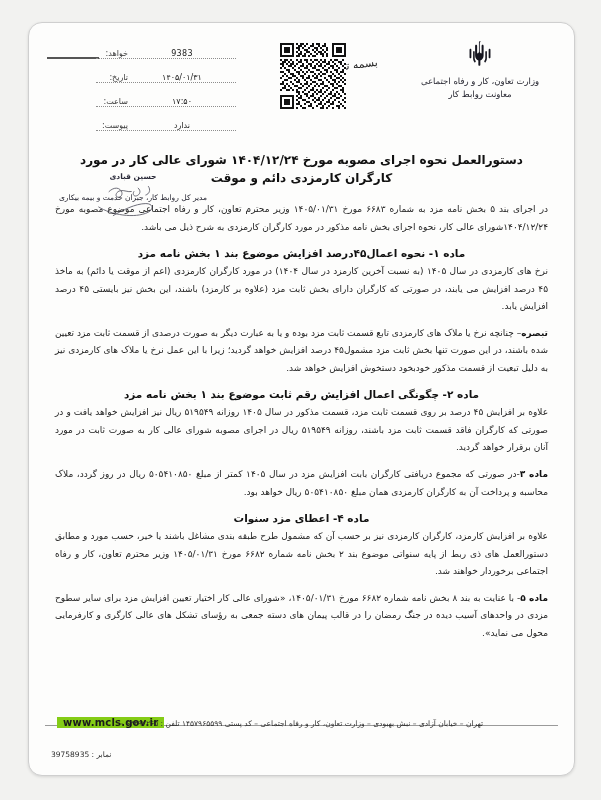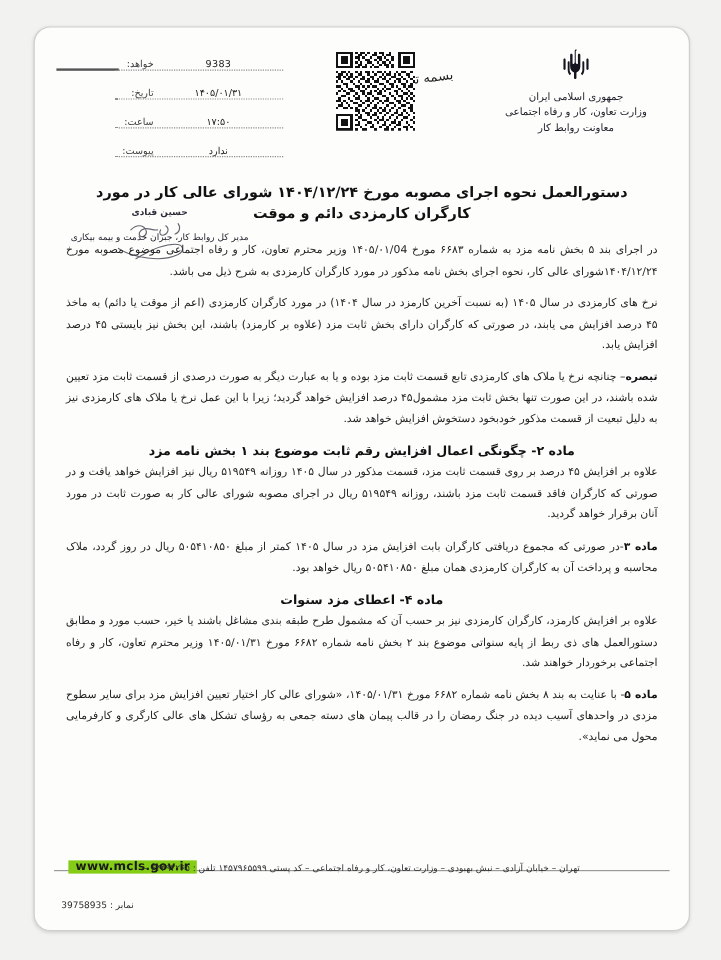--- a/index.html
+++ b/index.html
@@ -110,21 +110,20 @@
       <div class="hdr-rule"></div>
 
       <div class="emblem-block">
         <svg class="emblem" viewBox="0 0 64 64">
           <g fill="#15151f">
             <path d="M32 8c-1.2 0-2 1-2 2.4v17c0 1.6-.5 2.6-1.6 3.2-.9.5-1.8.2-1.8-.9V16.8c0-1.2-.8-2-1.9-2s-1.9.8-1.9 2v18c0 4.6 2.4 7.8 6.1 9.3v8.1c0 1.2.8 2.1 1.9 2.1s1.9-.9 1.9-2.1v-8.1c3.7-1.5 6.1-4.7 6.1-9.3v-18c0-1.2-.8-2-1.9-2s-1.9.8-1.9 2v13c0 1.1-.9 1.4-1.8.9-1.1-.6-1.6-1.6-1.6-3.2v-17C34 9 33.2 8 32 8z"></path>
             <path d="M14 22c-1 0-1.7.8-1.7 1.9v14.4c0 1.1.7 1.9 1.7 1.9s1.7-.8 1.7-1.9V23.9c0-1.1-.7-1.9-1.7-1.9zM50 22c-1 0-1.7.8-1.7 1.9v14.4c0 1.1.7 1.9 1.7 1.9s1.7-.8 1.7-1.9V23.9c0-1.1-.7-1.9-1.7-1.9z"></path>
             <path d="M20.5 26.5c-.9 0-1.5.7-1.5 1.7v12c0 3.4 1.3 6.2 3.4 8.2l1.9-2.7c-1.2-1.4-2.3-3.2-2.3-5.5v-12c0-1-.6-1.7-1.5-1.7zM43.5 26.5c-.9 0-1.5.7-1.5 1.7v12c0 2.3-1.1 4.1-2.3 5.5l1.9 2.7c2.1-2 3.4-4.8 3.4-8.2v-12c0-1-.6-1.7-1.5-1.7z"></path>
           </g>
         </svg>
-        <div class="org-line">جمهوری اسلامی ایران</div>
         <div class="org-line">وزارت تعاون، کار و رفاه اجتماعی</div>
         <div class="org-line">معاونت روابط کار</div>
       </div>
 
       <div class="besme">بسمه تعالی</div>
 
       <svg class="qr" viewBox="0 0 33 33" shape-rendering="crispEdges">
         <rect width="33" height="33" fill="#fff"></rect>
         <g fill="#121212">
           <path d="M0 0h7v7H0zM1 1v5h5V1z" fill-rule="evenodd"></path>
@@ -436,22 +435,23 @@
           <span class="meta-value">ندارد</span>
           <span class="meta-label">پیوست:</span>
         </div>
       </div>
     </div>
 
     <div class="content">
 
       <h1 class="doc-title">دستورالعمل نحوه اجرای مصوبه مورخ ۱۴۰۴/۱۲/۲۴ شورای عالی کار در مورد کارگران کارمزدی دائم و موقت</h1>
 
-      <p class="para">در اجرای بند ۵ بخش نامه مزد به شماره ۶۶۸۳ مورخ ۱۴۰۵/۰۱/04 وزیر محترم تعاون، کار و رفاه اجتماعی موضوع مصوبه مورخ ۱۴۰۴/۱۲/۲۴شورای عالی کار، نحوه اجرای بخش نامه مذکور در مورد کارگران کارمزدی به شرح ذیل می باشد.</p>
-
+      <p class="para">در اجرای بند ۵ بخش نامه مزد به شماره ۶۶۸۳ مورخ ۱۴۰۵/۰۱/۳۱ وزیر محترم تعاون، کار و رفاه اجتماعی موضوع مصوبه مورخ ۱۴۰۴/۱۲/۲۴شورای عالی کار، نحوه اجرای بخش نامه مذکور در مورد کارگران کارمزدی به شرح ذیل می باشد.</p>
+
+      <div class="art-head">ماده ۱- نحوه اعمال۴۵درصد افزایش موضوع بند ۱ بخش نامه مزد</div>
       <p class="para">نرخ های کارمزدی در سال ۱۴۰۵ (به نسبت آخرین کارمزد در سال ۱۴۰۴) در مورد کارگران کارمزدی (اعم از موقت یا دائم) به ماخذ ۴۵ درصد افزایش می یابند، در صورتی که کارگران دارای بخش ثابت مزد (علاوه بر کارمزد) باشند، این بخش نیز بایستی ۴۵ درصد افزایش یابد.</p>
 
       <p class="para">
         <span class="inline-head">تبصره</span><span>– چنانچه نرخ یا ملاک های کارمزدی تابع قسمت ثابت مزد بوده و یا به عبارت دیگر به صورت درصدی از قسمت ثابت مزد تعیین شده باشند، در این صورت تنها بخش ثابت مزد مشمول۴۵ درصد افزایش خواهد گردید؛ زیرا با این عمل نرخ یا ملاک های کارمزدی نیز به دلیل تبعیت از قسمت مذکور خودبخود دستخوش افزایش خواهد شد.</span>
       </p>
 
       <div class="art-head">ماده ۲- چگونگی اعمال افزایش رقم ثابت موضوع بند ۱ بخش نامه مزد</div>
       <p class="para">علاوه بر افزایش ۴۵ درصد بر روی قسمت ثابت مزد، قسمت مذکور در سال ۱۴۰۵ روزانه ۵۱۹۵۴۹ ریال نیز افزایش خواهد یافت و در صورتی که کارگران فاقد قسمت ثابت مزد باشند، روزانه ۵۱۹۵۴۹ ریال در اجرای مصوبه شورای عالی کار به صورت ثابت در مورد آنان برقرار خواهد گردید.</p>
 
       <p class="para">

